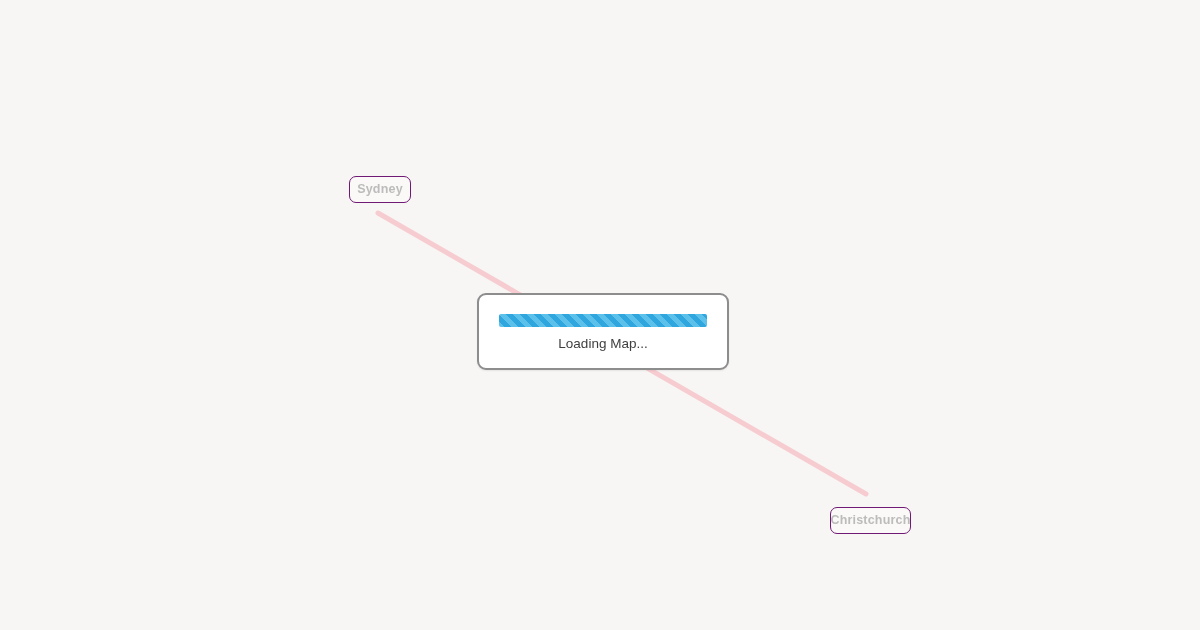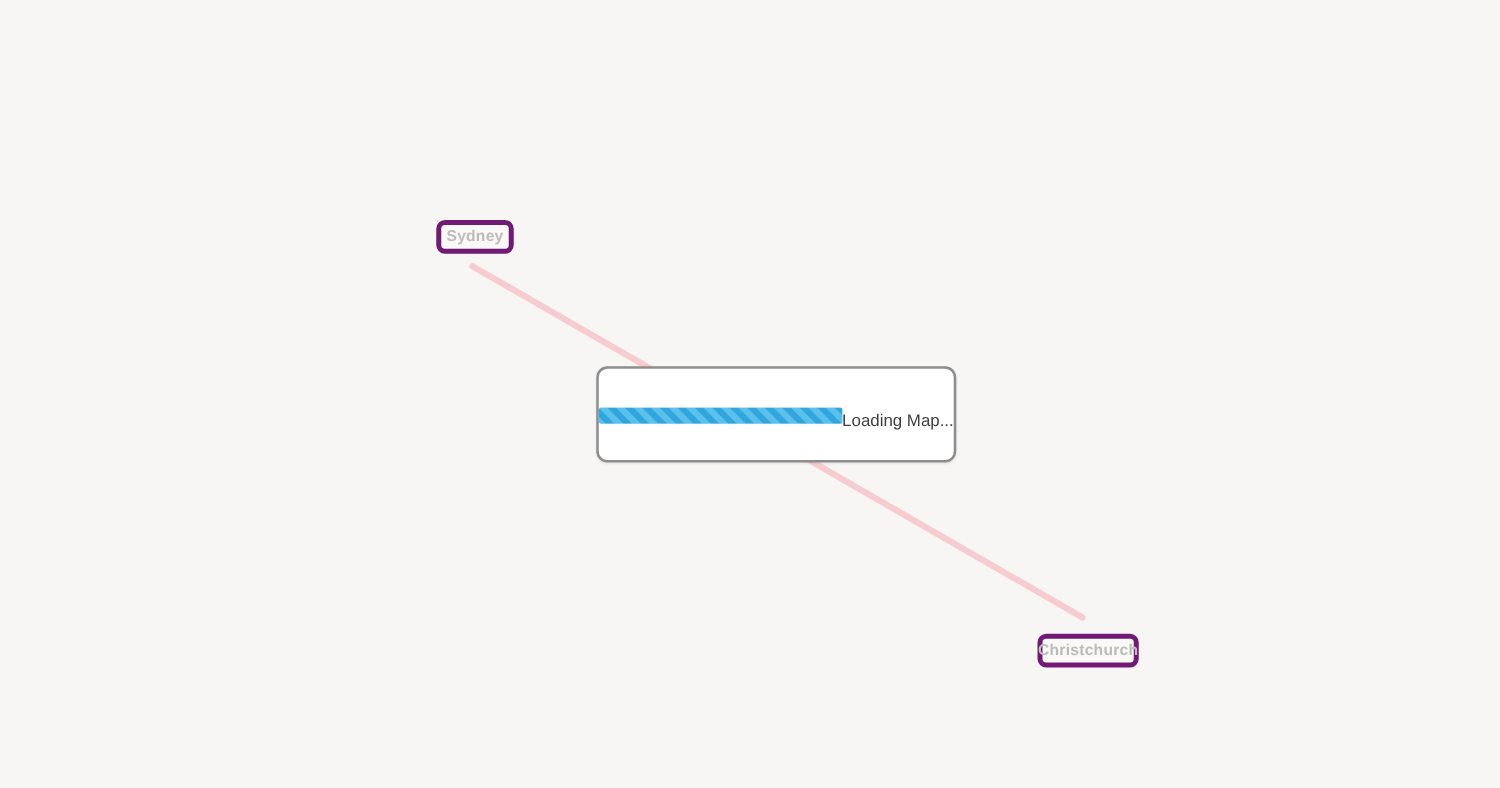--- a/index.html
+++ b/index.html
@@ -35,21 +35,21 @@
 
   
   .city-pill {
     position: absolute;
     z-index: 2;
     box-sizing: border-box;
     display: flex;
     align-items: center;
     justify-content: center;
     background: #faf9f7;
-    border: 4px solid #701a75;
+    border: 1px solid #701a75;
     border-radius: 7px;
     color: #bcbcbc;
     font-size: 12.5px;
     font-weight: bold;
     letter-spacing: 0.2px;
     line-height: 1;
     white-space: nowrap;
     padding: 0 16px;
     height: 27px;
     user-select: none;
@@ -66,27 +66,27 @@
     width: 81px;
   }
 
   
   #loading-dialog {
     position: absolute;
     z-index: 5;
     box-sizing: border-box;
     left: 477px;
     top: 293px;
-    width: 288px;
+    width: 252px;
     height: 77px;
     background: #ffffff;
     border: 2px solid #8d8d8d;
     border-radius: 9px;
     display: flex;
-    flex-direction: row;
+    flex-direction: column;
     align-items: center;
     justify-content: center;
     box-shadow: 0 1px 2px rgba(0, 0, 0, 0.07);
   }
 
   #loading-progress-bar {
     box-sizing: border-box;
     width: 208px;
     height: 13px;
     border-radius: 2px;

